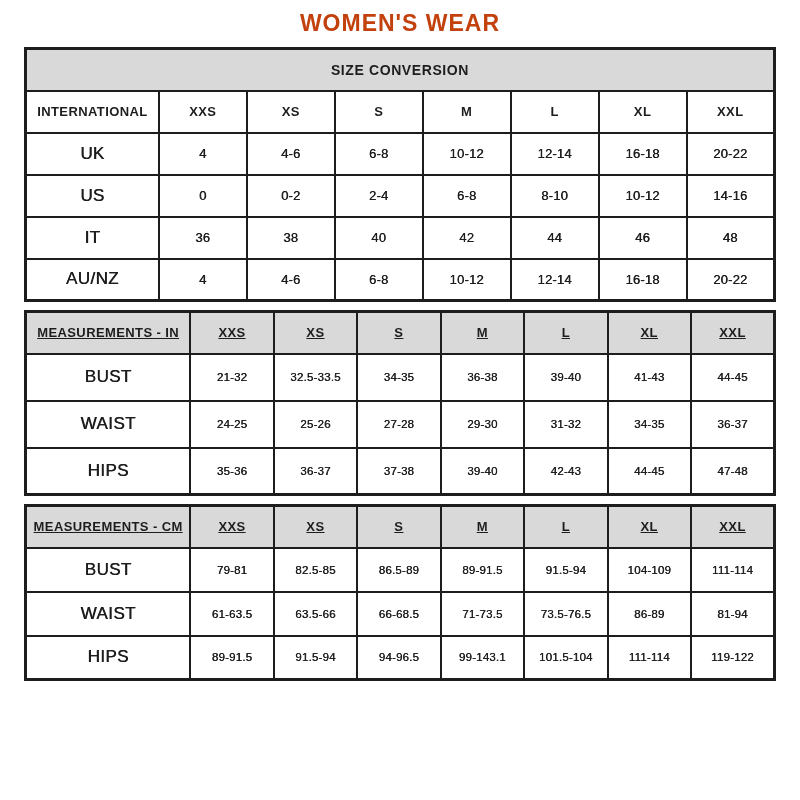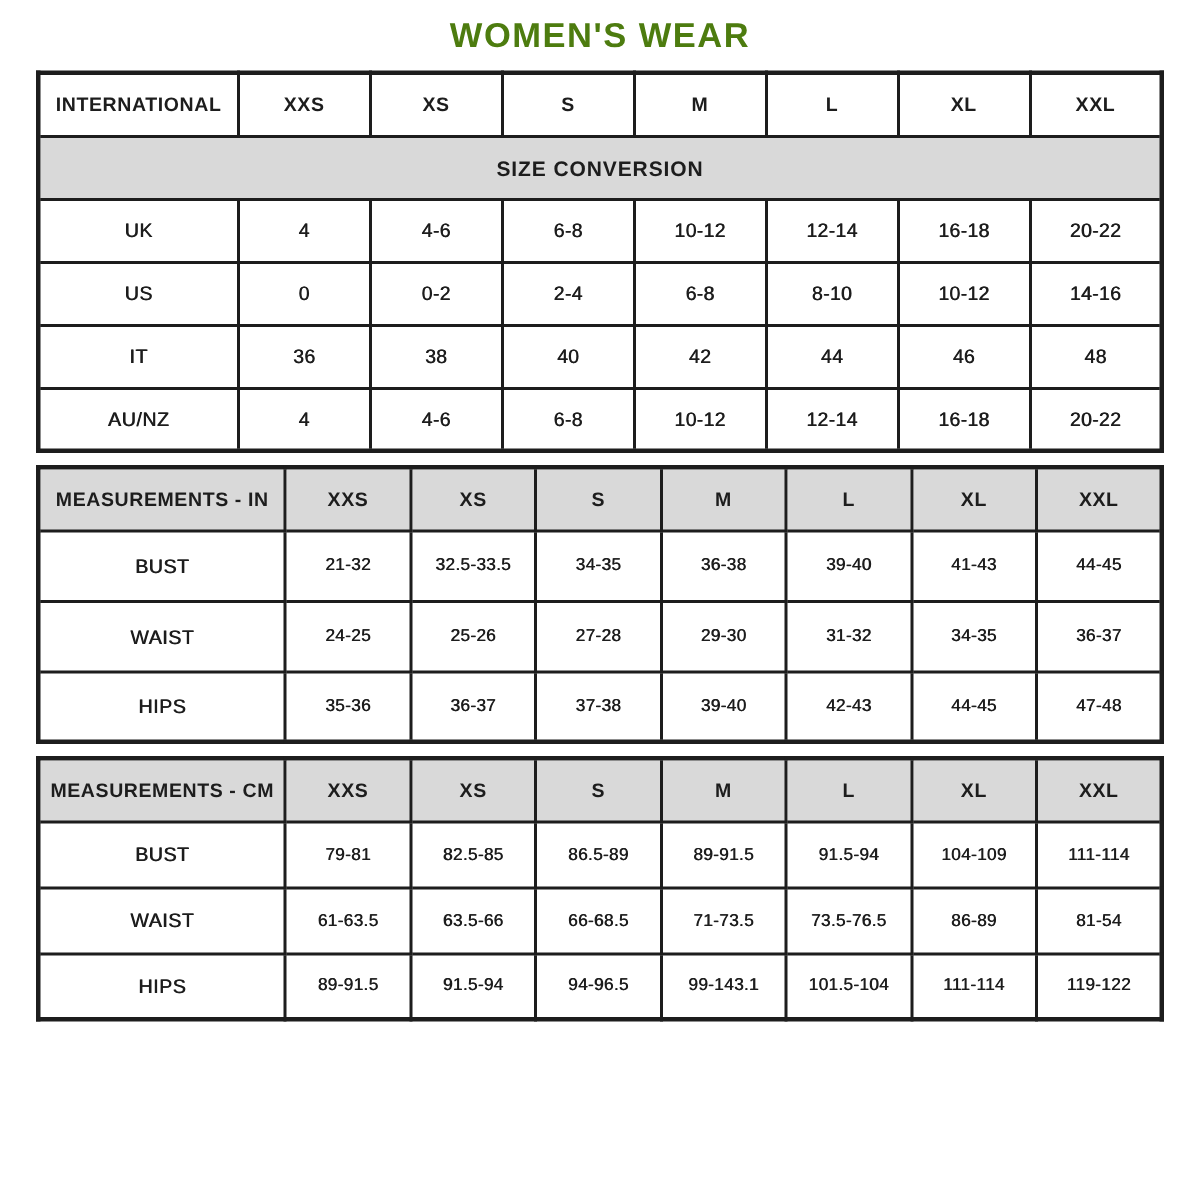--- a/index.html
+++ b/index.html
@@ -16,21 +16,21 @@
     background: #ffffff;
   }
   .page-title {
     height: 47px;
     display: flex;
     align-items: center;
     justify-content: center;
     font-size: 23px;
     font-weight: 700;
     letter-spacing: 1px;
-    color: #4d7c0f;
+    color: #c2410c;
   }
   table {
     width: 100%;
     border-collapse: collapse;
     table-layout: fixed;
     border: 3px solid #1d1d1d;
     text-align: center;
   }
   th, td {
     border: 2px solid #1d1d1d;
@@ -50,24 +50,24 @@
   }
   
   th.colhead {
     font-size: 13px;
     font-weight: 700;
     letter-spacing: 0.4px;
     background: #ffffff;
   }
   .t1 th.colhead { height: 42px; }
   th.colhead.gray { background: #d9d9d9; }
-  .t2 th.colhead, .t3 th.colhead { height: 42px; }
+  .t2 th.colhead, .t3 th.colhead { height: 42px; text-decoration: underline; }
   
   td.lbl {
-    font-size: 13px;
+    font-size: 17px;
     letter-spacing: 0.4px;
     text-shadow: 0.45px 0 0 currentColor;
   }
   
   td.val {
     font-size: 13px;
     letter-spacing: 0.2px;
     text-shadow: 0.35px 0 0 currentColor;
   }
   .t1 td { height: 42px; }
@@ -87,33 +87,33 @@
       <col style="width:17.8%">
       <col style="width:11.743%">
         <col style="width:11.743%">
         <col style="width:11.743%">
       <col style="width:11.743%">
         <col style="width:11.743%">
         <col style="width:11.743%">
         <col style="width:11.743%">
     </colgroup>
     <thead>
+      <tr>
+        <th class="banner" colspan="8">SIZE CONVERSION</th>
+      </tr>
       <tr>
         <th class="colhead">INTERNATIONAL</th>
         <th class="colhead">XXS</th>
         <th class="colhead">XS</th>
         <th class="colhead">S</th>
         <th class="colhead">M</th>
         <th class="colhead">L</th>
         <th class="colhead">XL</th>
         <th class="colhead">XXL</th>
       </tr>
-      <tr>
-        <th class="banner" colspan="8">SIZE CONVERSION</th>
-      </tr>
     </thead>
     <tbody>
       <tr>
         <td class="lbl">UK</td>
         <td class="val">4</td>
         <td class="val">4-6</td>
         <td class="val">6-8</td>
         <td class="val">10-12</td>
         <td class="val">12-14</td>
         <td class="val">16-18</td>
@@ -248,21 +248,21 @@
         <td class="val">111-114</td>
       </tr>
       <tr>
         <td class="lbl">WAIST</td>
         <td class="val">61-63.5</td>
         <td class="val">63.5-66</td>
         <td class="val">66-68.5</td>
         <td class="val">71-73.5</td>
         <td class="val">73.5-76.5</td>
         <td class="val">86-89</td>
-        <td class="val">81-54</td>
+        <td class="val">81-94</td>
       </tr>
       <tr>
         <td class="lbl">HIPS</td>
         <td class="val">89-91.5</td>
         <td class="val">91.5-94</td>
         <td class="val">94-96.5</td>
         <td class="val">99-143.1</td>
         <td class="val">101.5-104</td>
         <td class="val">111-114</td>
         <td class="val">119-122</td>

